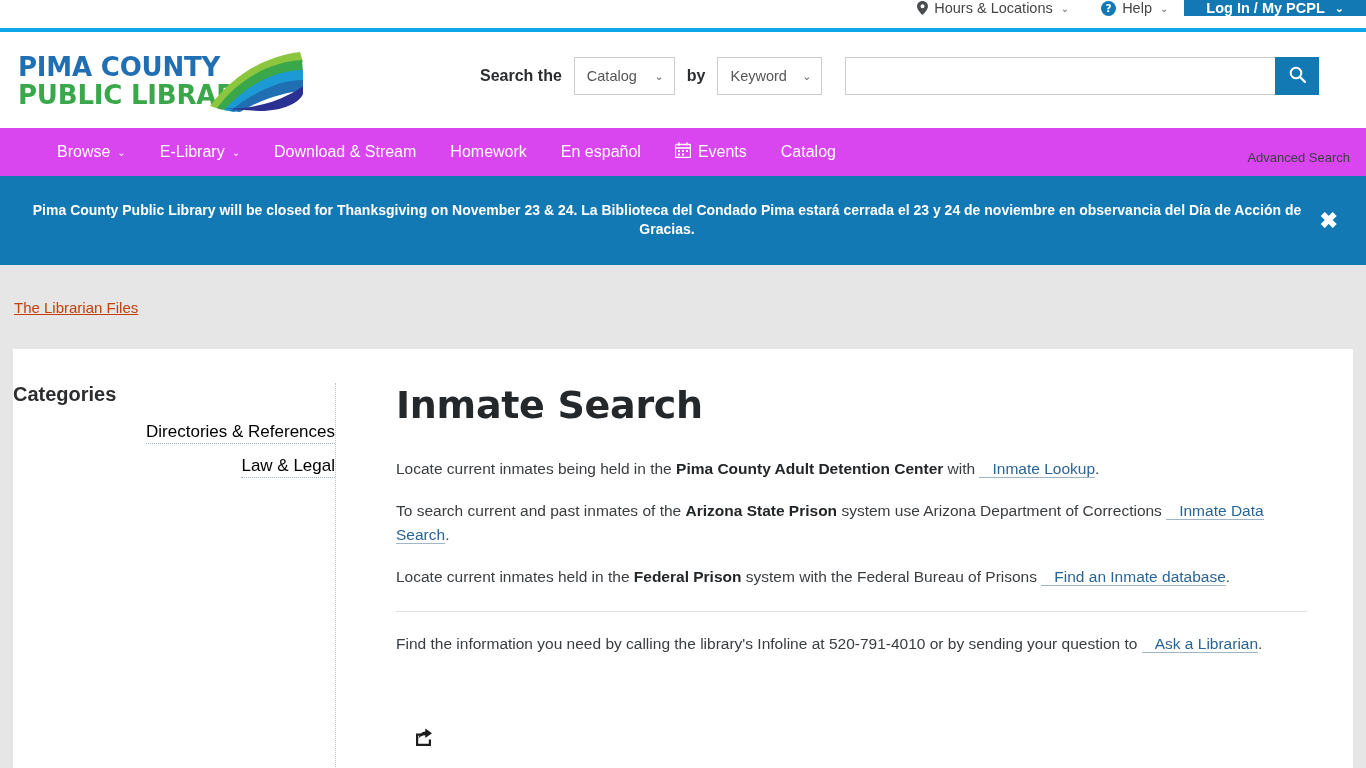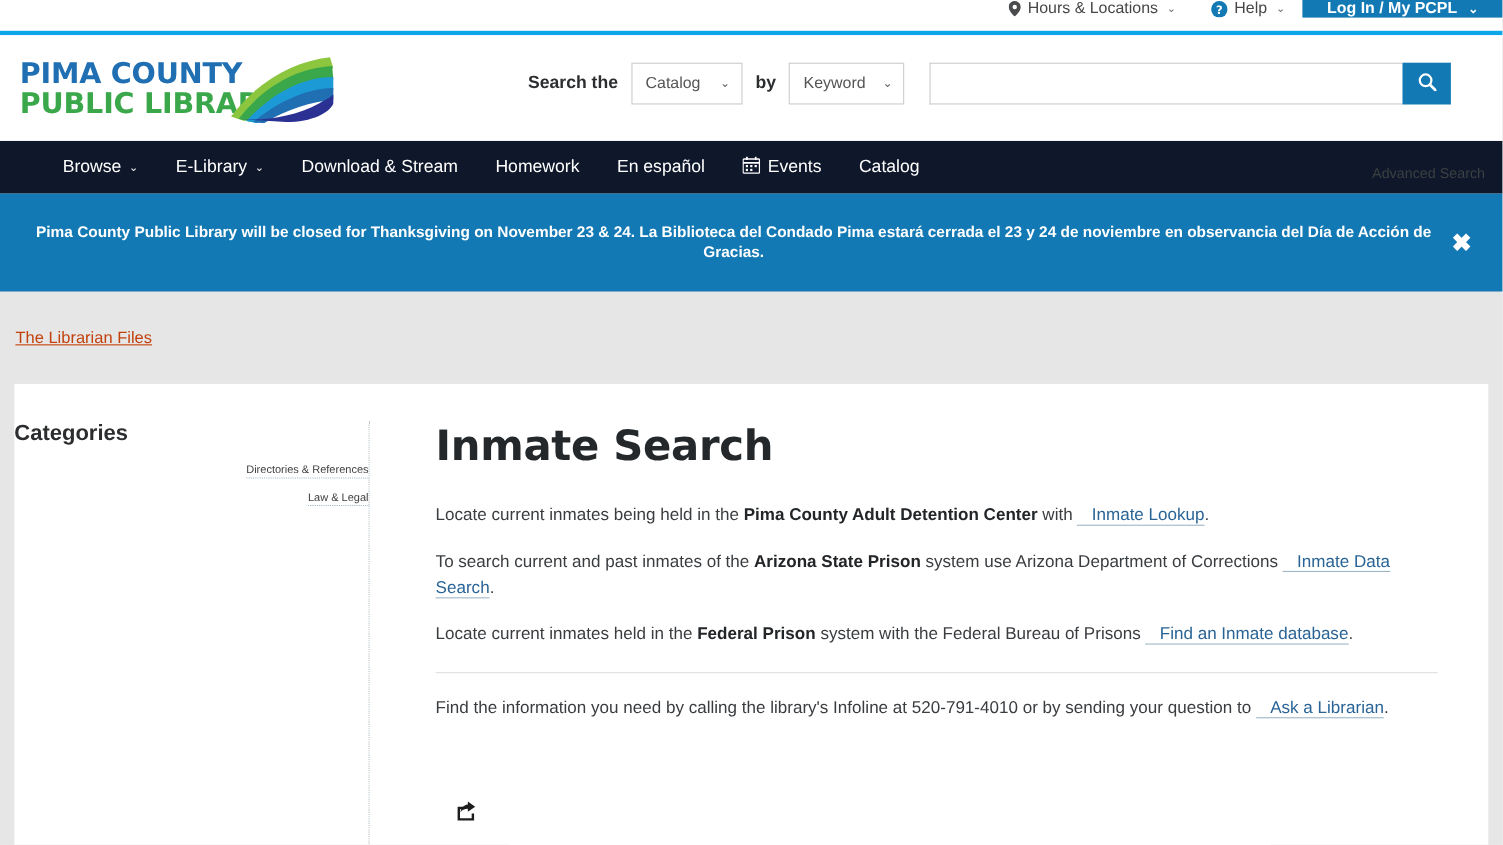--- a/index.html
+++ b/index.html
@@ -135,21 +135,21 @@
   .adv-search {
     position: absolute;
     right: 16px; top: 118px;
     font-size: 13px;
     color: #3b4042;
     cursor: pointer;
   }
 
   
   .mainnav {
-    background: #0f172a;
+    background: #d946ef;
     height: 48px;
     display: flex;
     align-items: center;
     padding-left: 40px;
     gap: 0;
   }
   .nav-item {
     color: #fff;
     font-size: 16px;
     padding: 0 17px;
@@ -217,22 +217,22 @@
     padding-bottom: 18px;
   }
   .sidebar h2 {
     margin: 0 0 16px 0;
     font-size: 20px;
     color: #2b2d2f;
     font-weight: bold;
   }
   .cat-link {
     display: block;
-    font-size: 10px;
-    color: #404040;
+    font-size: 17px;
+    color: #000000;
     margin-bottom: 12px;
     cursor: pointer;
     border-bottom: 1px dotted #9fb6c6;
     width: fit-content;
     margin-left: auto;
     padding-bottom: 1px;
   }
   .content {
     flex: 1;
     padding: 0 46px 0 60px;

